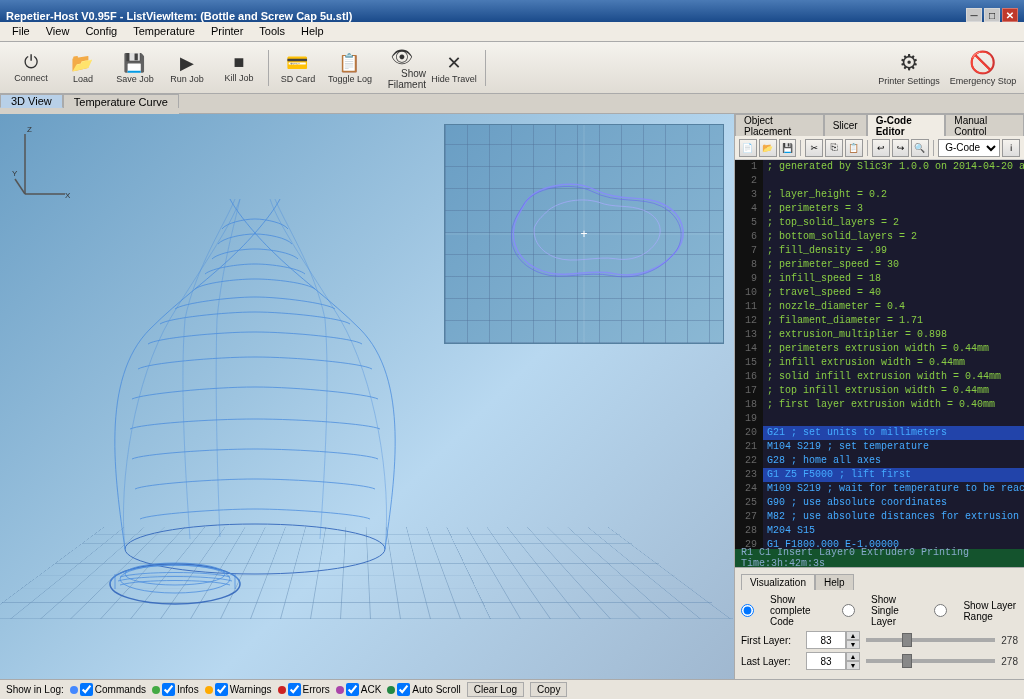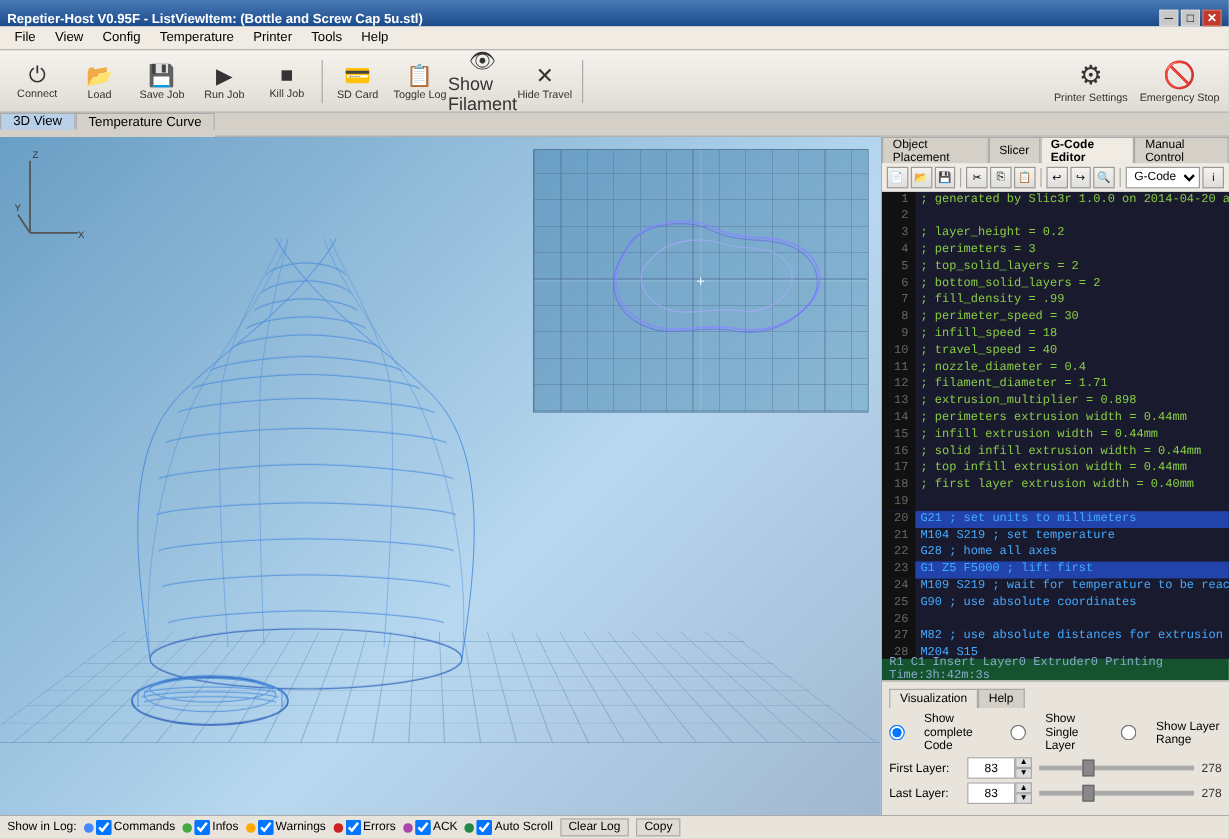--- a/index.html
+++ b/index.html
@@ -373,21 +373,21 @@
       <div class="toolbar-btn">
         <span style="font-size:18px;">💳</span>
         <span style="font-size:9px;">SD Card</span>
       </div>
       <div class="toolbar-btn">
         <span style="font-size:18px;">📋</span>
         <span style="font-size:9px;">Toggle Log</span>
       </div>
       <div class="toolbar-btn">
         <span style="font-size:18px;">👁</span>
-        <span style="font-size:15px;">Show Filament</span>
+        <span style="font-size:10px;text-align:right;">Show Filament</span>
       </div>
       <div class="toolbar-btn">
         <span style="font-size:18px;">✕</span>
         <span style="font-size:9px;">Hide Travel</span>
       </div>
     </div>
   <div class="toolbar-separator"></div>
   <div id="printer-area">
       <div class="printer-btn">
         <span style="font-size:22px;">⚙</span>
@@ -614,24 +614,20 @@
         </div>
         <div class="gcode-line">
           <span class="gcode-num">24</span>
           <span class="gcode-text ">M109 S219 ; wait for temperature to be reache</span>
         </div>
         <div class="gcode-line">
           <span class="gcode-num">25</span>
           <span class="gcode-text ">G90 ; use absolute coordinates</span>
         </div>
         <div class="gcode-line">
-          <span class="gcode-num">26</span>
-          <span class="gcode-text "></span>
-        </div>
-        <div class="gcode-line">
           <span class="gcode-num">27</span>
           <span class="gcode-text ">M82 ; use absolute distances for extrusion</span>
         </div>
         <div class="gcode-line">
           <span class="gcode-num">28</span>
           <span class="gcode-text ">M204 S15</span>
         </div>
         <div class="gcode-line">
           <span class="gcode-num">29</span>
           <span class="gcode-text ">G1 F1800.000 E-1.00000</span>

